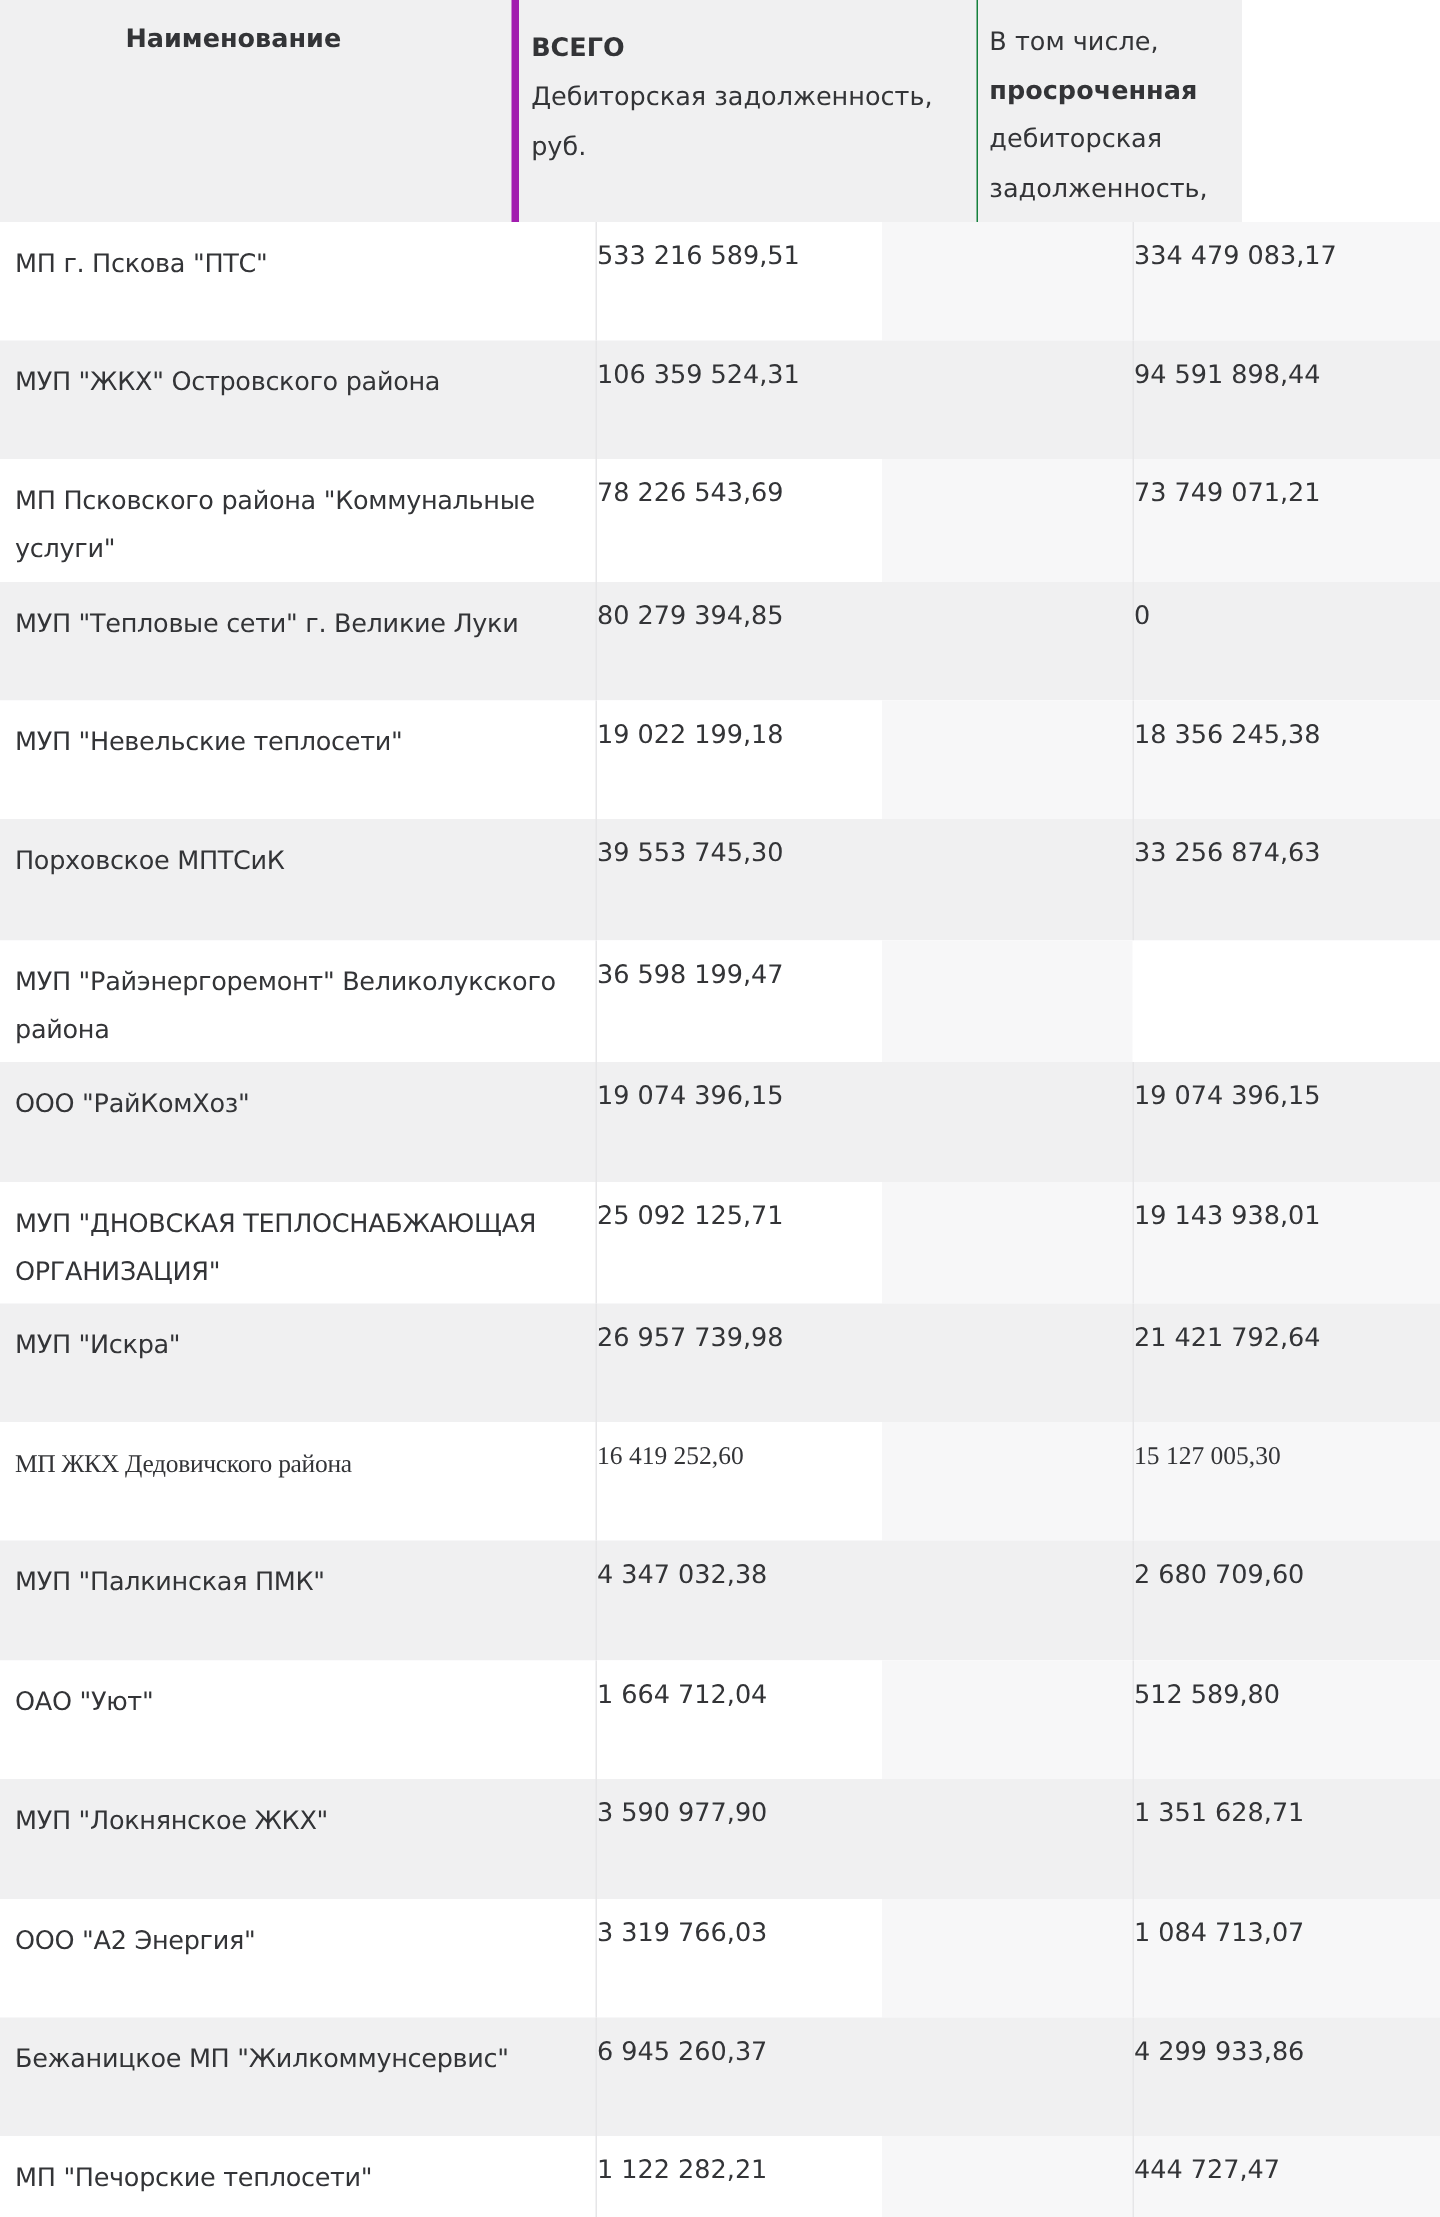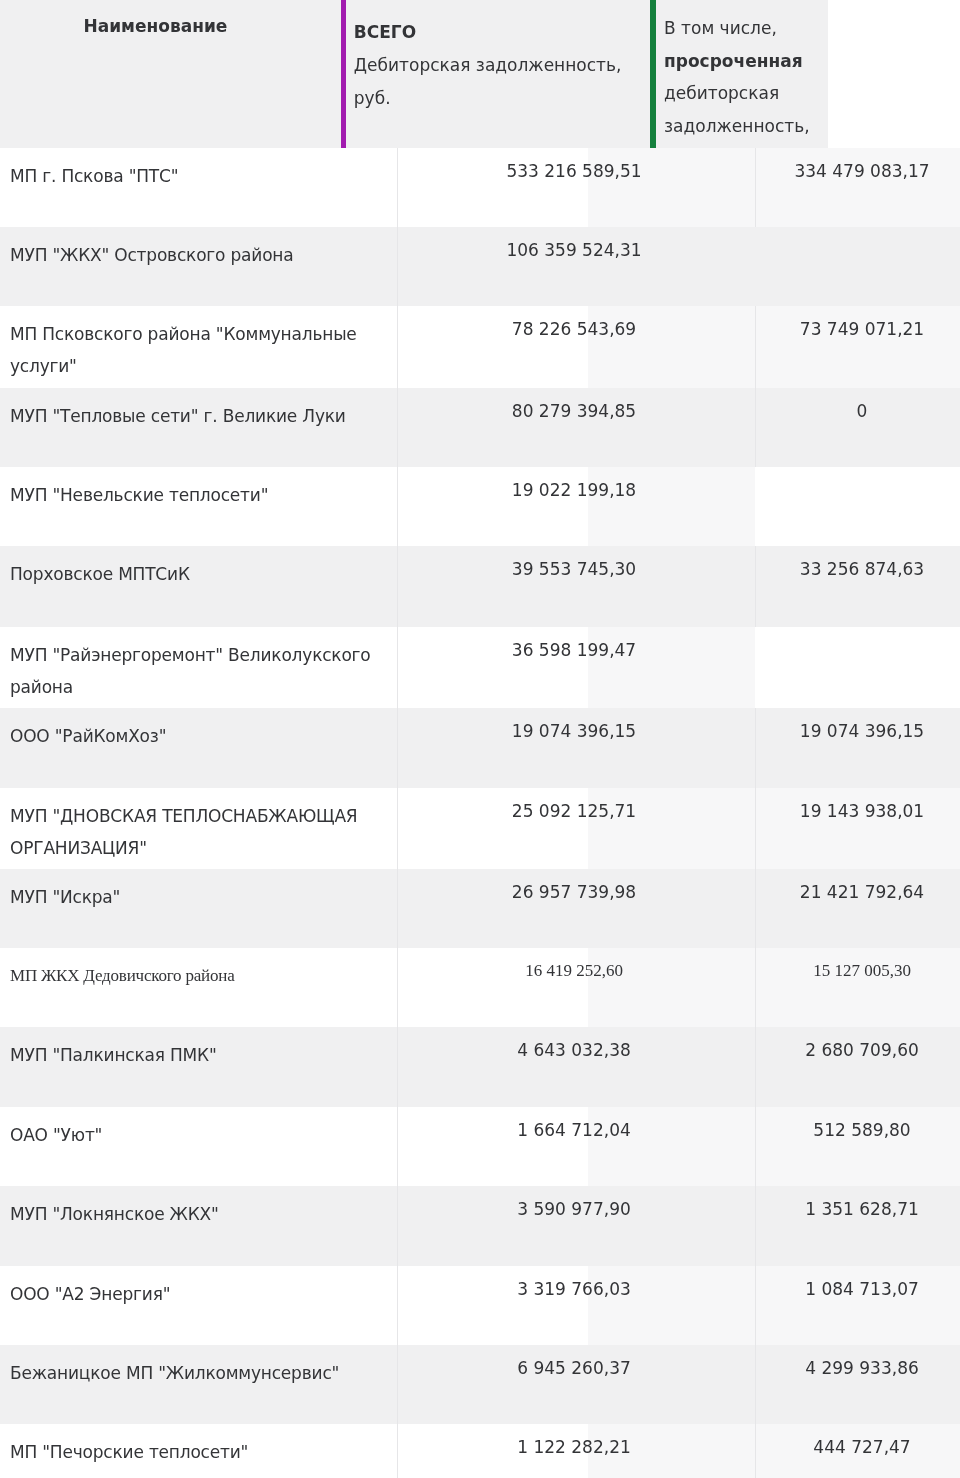--- a/index.html
+++ b/index.html
@@ -7,28 +7,28 @@
   .table { position: relative; width: 960px; }
   .row { position: absolute; left: 0; width: 960px; display: flex; }
   .cell { box-sizing: border-box; position: relative; }
   .c1 { width: 397px; padding: 12px 0 0 10px; font-size: 17px; line-height: 32px; letter-spacing: -0.2px; }
   .c2 { width: 358px; border-left: 1px solid #e6e6e8; padding: 12px 0 0 0; font-size: 17px; line-height: 22px; }
   .c3 { width: 205px; border-left: 1px solid #e6e6e8; padding: 12px 0 0 0; font-size: 17px; line-height: 22px; }
   .row.odd { background: #ffffff; }
   .row.even { background: #f0f0f1; }
   .row.odd .c2 { background: linear-gradient(to right, #ffffff 0, #ffffff 190px, #f7f7f8 190px); }
   .row.odd .c3 { background: #f7f7f8; }
-  .num { display: block; text-align: center; }
+  .num { display: block; }
   .c2 .num { width: 352px; }
   .c3 .num { width: 212px; margin-left: 0; }
   .header { position: absolute; left: 0; top: 0; width: 828px; height: 148px; background: #f0f0f1; display: flex; }
   .header .h1 { width: 397px; text-align: center; font-weight: bold; font-size: 17px; padding-top: 16px; box-sizing: border-box; padding-left: 0; }
   .header .h1 span { display: inline-block; margin-left: -30px; }
   .header .h2 { width: 358px; border-left: 5px solid #a21caf; box-sizing: border-box; padding: 16px 0 0 8px; font-size: 17px; line-height: 33px; }
-  .header .h3 { width: 205px; border-left: 6px solid #15803d; box-sizing: border-box; padding: 12px 0 0 8px; font-size: 17px; line-height: 32.5px; }
+  .header .h3 { width: 205px; border-left: 1px solid #15803d; box-sizing: border-box; padding: 12px 0 0 8px; font-size: 17px; line-height: 32.5px; }
   .bold { font-weight: bold; }
   .hline { display: block; }
 </style>
 </head>
 <body>
 
 <div class="table">
   <div class="header">
     <div class="h1"><span>Наименование</span></div>
     <div class="h2">
@@ -50,20 +50,23 @@
       </div>
     <div class="cell c3">
         <span class="num">334 479 083,17</span>
       </div>
   </div>
   <div class="row even" style="top:227px;height:79px;">
     <div class="cell c1">МУП "ЖКХ" Островского района</div>
     <div class="cell c2">
         <span class="num">106 359 524,31</span>
       </div>
+    <div class="cell c3">
+        <span class="num">94 591 898,44</span>
+      </div>
   </div>
   <div class="row odd" style="top:306px;height:82px;">
     <div class="cell c1">МП Псковского района "Коммунальные услуги"</div>
     <div class="cell c2">
         <span class="num">78 226 543,69</span>
       </div>
     <div class="cell c3">
         <span class="num">73 749 071,21</span>
       </div>
   </div>
@@ -73,20 +76,23 @@
         <span class="num">80 279 394,85</span>
       </div>
     <div class="cell c3">
         <span class="num">0</span>
       </div>
   </div>
   <div class="row odd" style="top:467px;height:79px;">
     <div class="cell c1">МУП "Невельские теплосети"</div>
     <div class="cell c2">
         <span class="num">19 022 199,18</span>
+      </div>
+    <div class="cell c3">
+        <span class="num">18 356 245,38</span>
       </div>
   </div>
   <div class="row even" style="top:546px;height:81px;">
     <div class="cell c1">Порховское МПТСиК</div>
     <div class="cell c2">
         <span class="num">39 553 745,30</span>
       </div>
     <div class="cell c3">
         <span class="num">33 256 874,63</span>
       </div>
@@ -129,21 +135,21 @@
     <div class="cell c2">
         <span class="num">16 419 252,60</span>
       </div>
     <div class="cell c3">
         <span class="num">15 127 005,30</span>
       </div>
   </div>
   <div class="row even" style="top:1027px;height:80px;">
     <div class="cell c1">МУП "Палкинская ПМК"</div>
     <div class="cell c2">
-        <span class="num">4 643 032,38</span>
+        <span class="num">4 347 032,38</span>
       </div>
     <div class="cell c3">
         <span class="num">2 680 709,60</span>
       </div>
   </div>
   <div class="row odd" style="top:1107px;height:79px;">
     <div class="cell c1">ОАО "Уют"</div>
     <div class="cell c2">
         <span class="num">1 664 712,04</span>
       </div>

